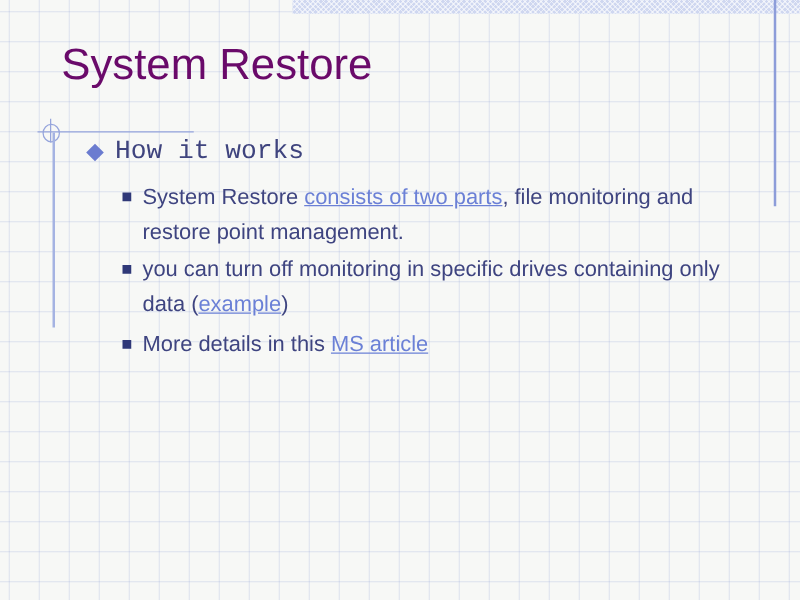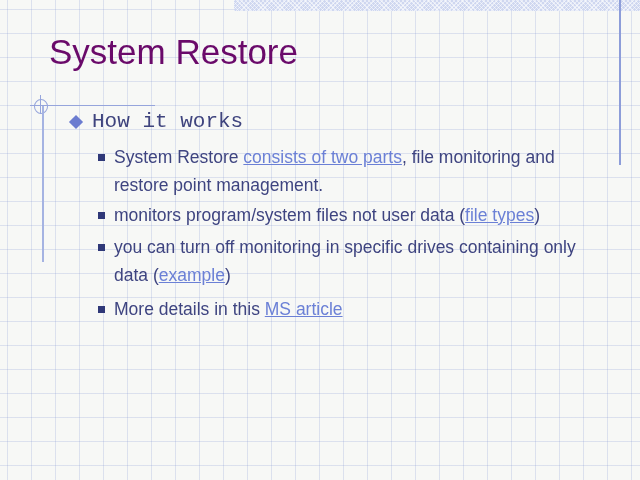--- a/index.html
+++ b/index.html
@@ -109,20 +109,19 @@
     <span class="diamond"></span>
     <span class="heading-text">How it works</span>
   </div>
 
   <ul class="bullets">
     <li><span class="sq"></span><span class="txt">System Restore </span><span class="txt link">consists of two parts</span><span class="txt">, file monitoring and restore point management.</span></li>
 
 
 
 
-    <li><span class="sq"></span><span class="txt">monitors program/system files not user data (</span><span class="txt link">file types</span><span class="txt">)</span></li>
 
     <li><span class="sq"></span><span class="txt">you can turn off monitoring in specific drives containing only data (</span><span class="txt link">example</span><span class="txt">)</span></li>
 
     <li><span class="sq"></span><span class="txt">More details in this </span><span class="txt link">MS article</span></li>
   </ul>
 
 </div>
 
 </body></html>

